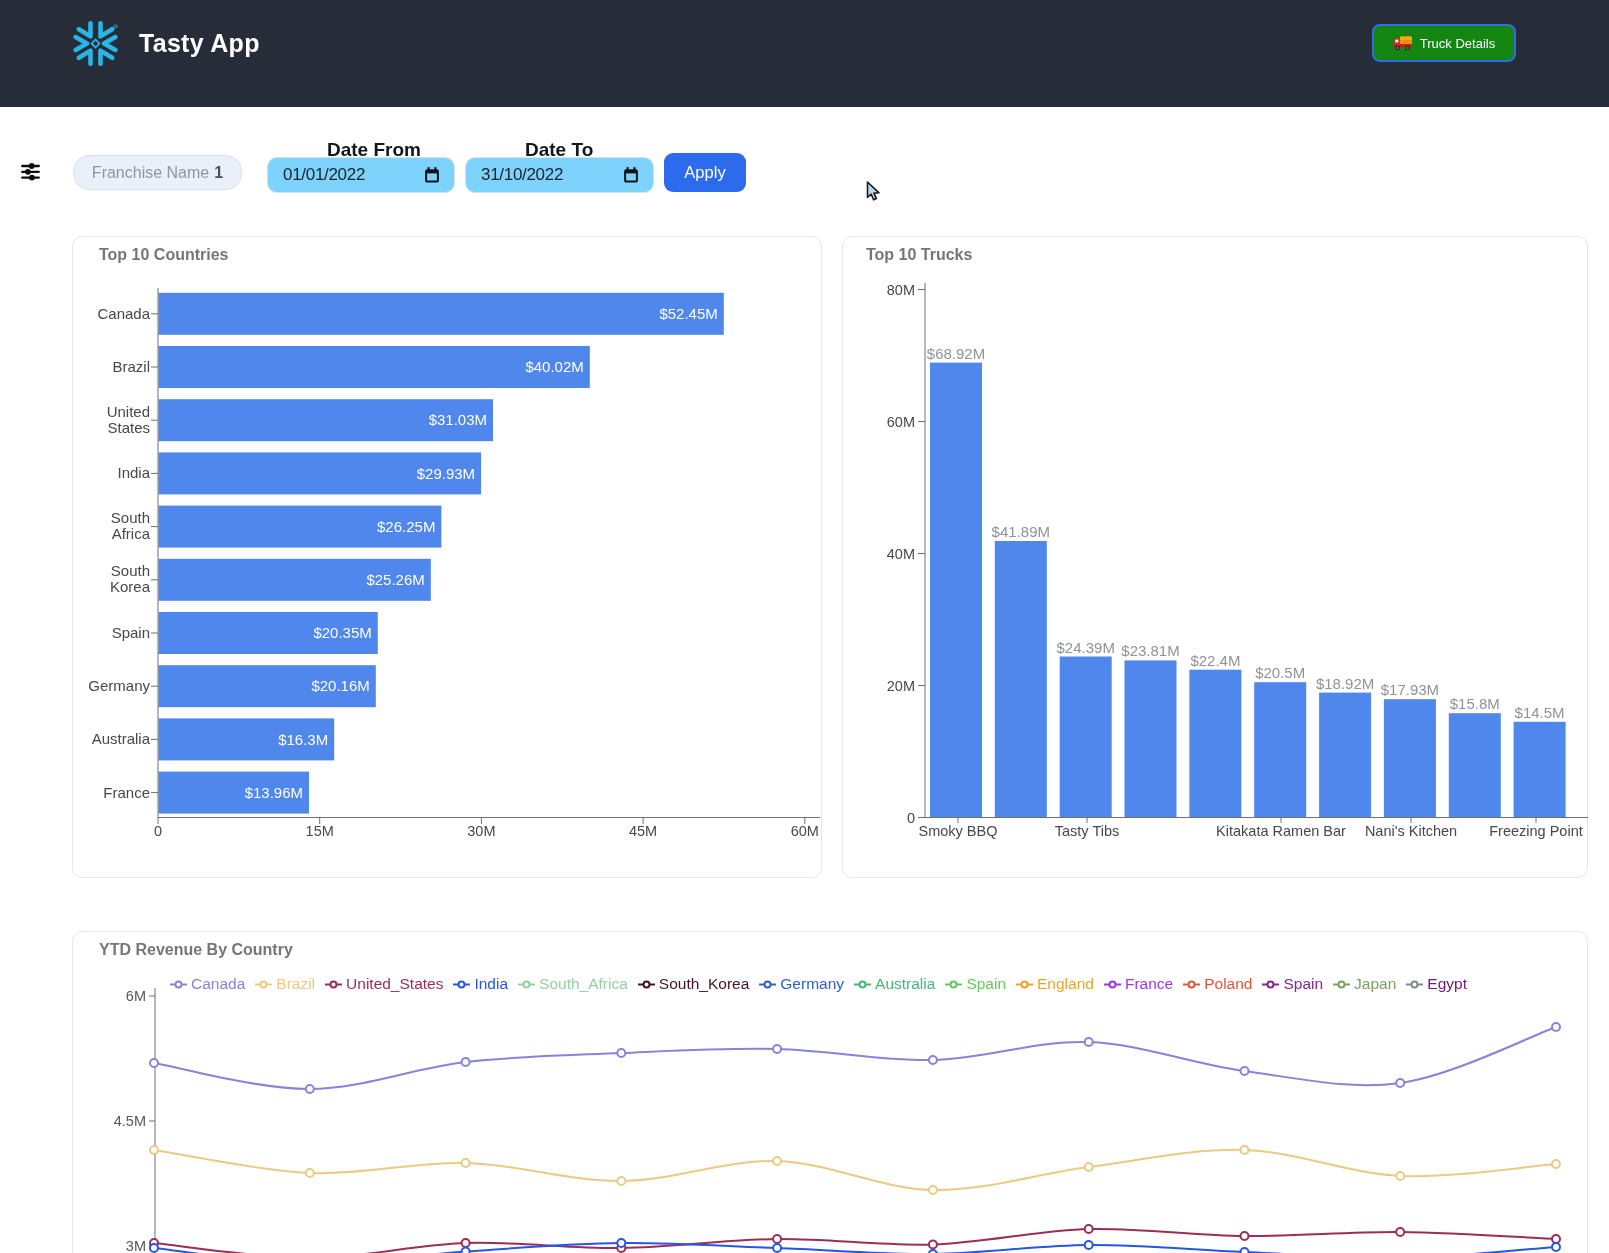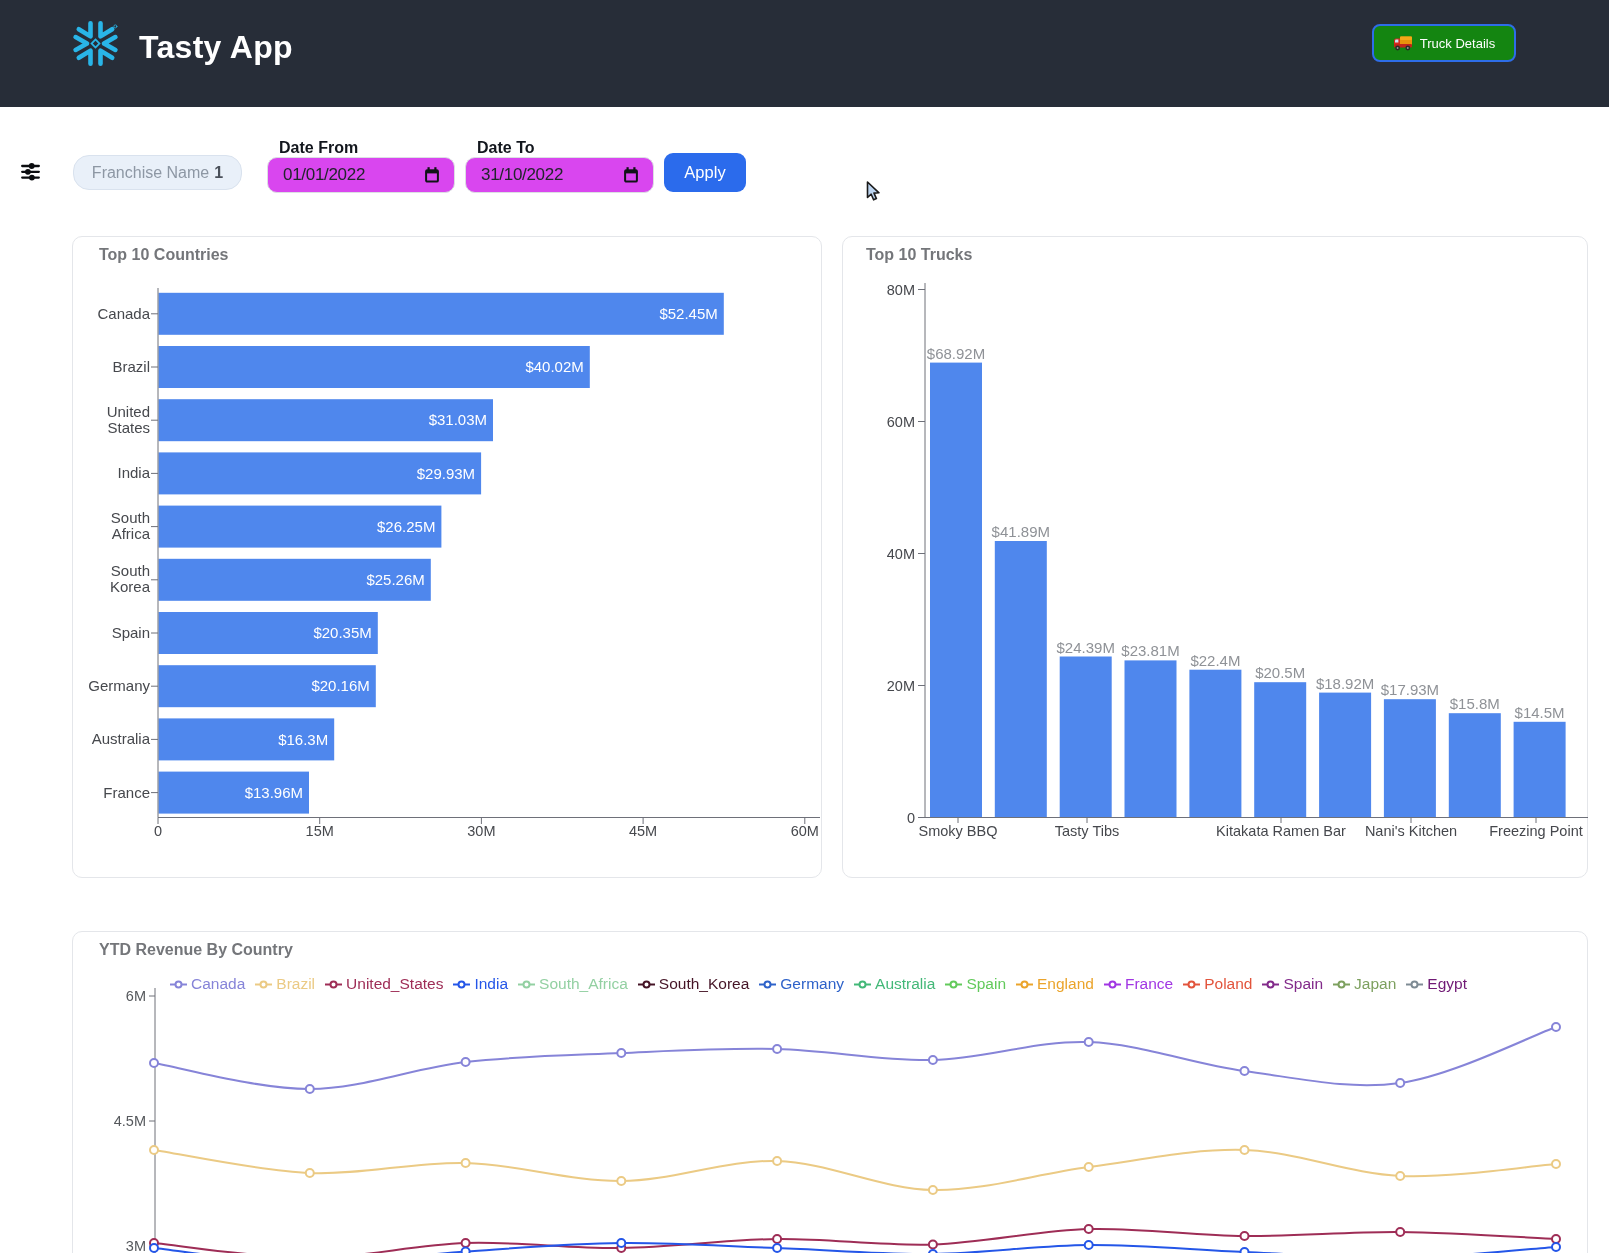--- a/index.html
+++ b/index.html
@@ -1,36 +1,36 @@
 <!DOCTYPE html>
 <html><head>
 <meta charset="utf-8">
 <style>
   * { margin:0; padding:0; box-sizing:border-box; }
   html,body { width:1609px; height:1253px; background:#fff; overflow:hidden;
     font-family:"Liberation Sans", sans-serif; }
   svg text { font-family:"Liberation Sans", sans-serif; }
   #header { position:absolute; left:0; top:0; width:1609px; height:107px; background:#272d38; }
   #logo { position:absolute; left:72px; top:20px; width:47px; height:47px; }
-  #appname { position:absolute; left:139px; top:29px; color:#fff; font-size:32px; font-weight:bold; letter-spacing:0.3px; }
+  #appname { position:absolute; left:139px; top:29px; color:#fff; font-size:25px; font-weight:bold; letter-spacing:0.3px; }
   #truckbtn { position:absolute; left:1372px; top:24px; width:144px; height:38px;
     background:#148511; border:2px solid #2e6de8; border-radius:8px; color:#fff;
     font-size:13px; display:flex; align-items:center; justify-content:center; gap:7px; }
   .card { position:absolute; background:#fff; border:1px solid #e4e6ea; border-radius:10px; }
   #card1 { left:72px; top:236px; width:750px; height:642px; }
   #card2 { left:842px; top:236px; width:746px; height:642px; }
   #card3 { left:72px; top:931px; width:1516px; height:400px; }
   .ctitle { position:absolute; font-size:16px; font-weight:bold; color:#74767a; }
   #filtericon { position:absolute; left:21px; top:163px; }
   #pill { position:absolute; left:73px; top:155px; width:169px; height:35px; background:#e9f0f9;
     border:1px solid #d9e2ee; border-radius:16px; display:flex; align-items:center; justify-content:center;
     font-size:16px; color:#8d97a4; }
   #pill b { color:#4a505a; margin-left:5px; }
-  .dlabel { position:absolute; font-size:16px; font-weight:bold; color:#12161d; }
-  .dinput { position:absolute; top:157px; height:36px; background:#d946ef; border:1px solid #dcdfe3;
+  .dlabel { position:absolute; font-size:19px; font-weight:bold; color:#12161d;margin-left:48px; }
+  .dinput { position:absolute; top:157px; height:36px; background:#7dd3fc; border:1px solid #dcdfe3;
     border-radius:10px; display:flex; align-items:center; font-size:17px; letter-spacing:-0.3px; color:#21252b; padding-left:15px; }
   .calicon { position:absolute; }
   #applybtn { position:absolute; left:664px; top:153px; width:82px; height:39px; background:#2b6bec;
     border-radius:9px; color:#fff; font-size:16.5px; display:flex; align-items:center; justify-content:center; }
   #legend { position:absolute; left:170px; top:975px; display:flex; align-items:center; font-size:15.5px; }
   .litem { display:flex; align-items:center; margin-right:10px; white-space:nowrap; }
   .litem svg { margin-right:4px; }
   .chartsvg { position:absolute; }
 </style>
 </head>

